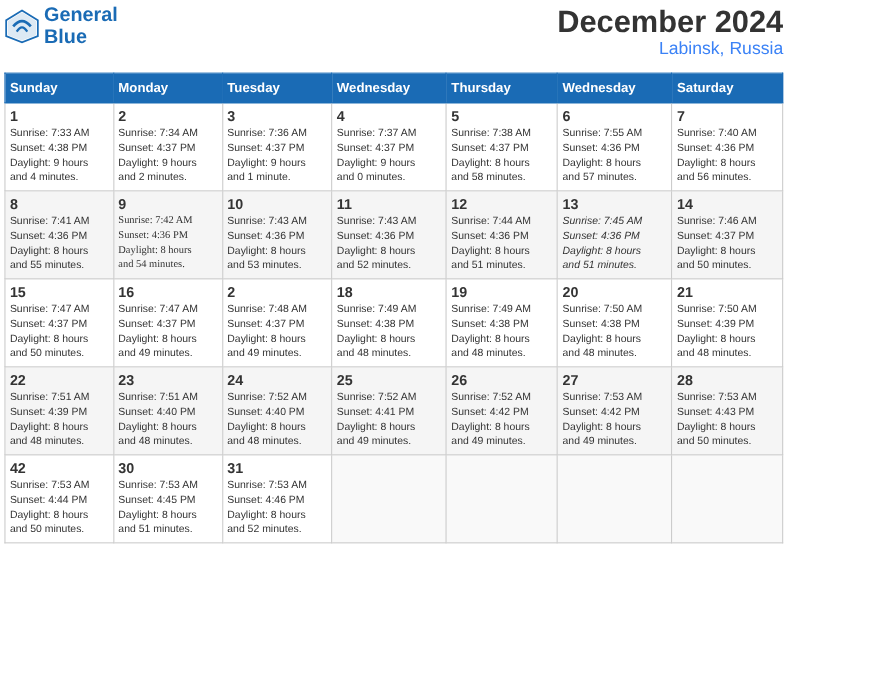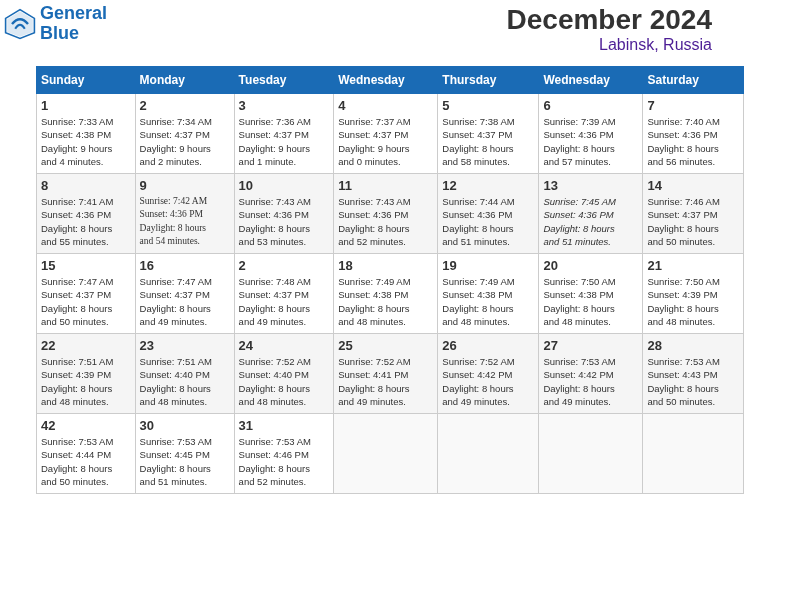--- a/index.html
+++ b/index.html
@@ -43,28 +43,27 @@
     .title-block {
       text-align: right;
     }
     .title-block h1 {
       font-size: 28px;
       font-weight: bold;
       color: #333;
     }
     .title-block h2 {
       font-size: 16px;
-      color: #4c1d95;
+      color: #3b82f6;
       font-weight: normal;
     }
     .calendar {
       width: 100%;
       border-collapse: collapse;
       font-size: 10px;
-      margin-left: 32px;
     }
     .calendar thead th {
       background: #1a6bb5;
       color: #fff;
       padding: 6px 4px;
       text-align: left;
       font-size: 12px;
       font-weight: bold;
       border: 1px solid #1a6bb5;
     }
@@ -162,21 +161,21 @@
           </td>
           <td>
             <span class="day-num">5</span>
             <div class="day-info" style="white-space: pre-line;">Sunrise: 7:38 AM
 Sunset: 4:37 PM
 Daylight: 8 hours
 and 58 minutes.</div>
           </td>
           <td>
             <span class="day-num">6</span>
-            <div class="day-info" style="white-space: pre-line;">Sunrise: 7:39 AM
+            <div class="day-info" style="white-space: pre-line;">Sunrise: 7:55 AM
 Sunset: 4:36 PM
 Daylight: 8 hours
 and 57 minutes.</div>
           </td>
           <td>
             <span class="day-num">7</span>
             <div class="day-info" style="white-space: pre-line;">Sunrise: 7:40 AM
 Sunset: 4:36 PM
 Daylight: 8 hours
 and 56 minutes.</div>

